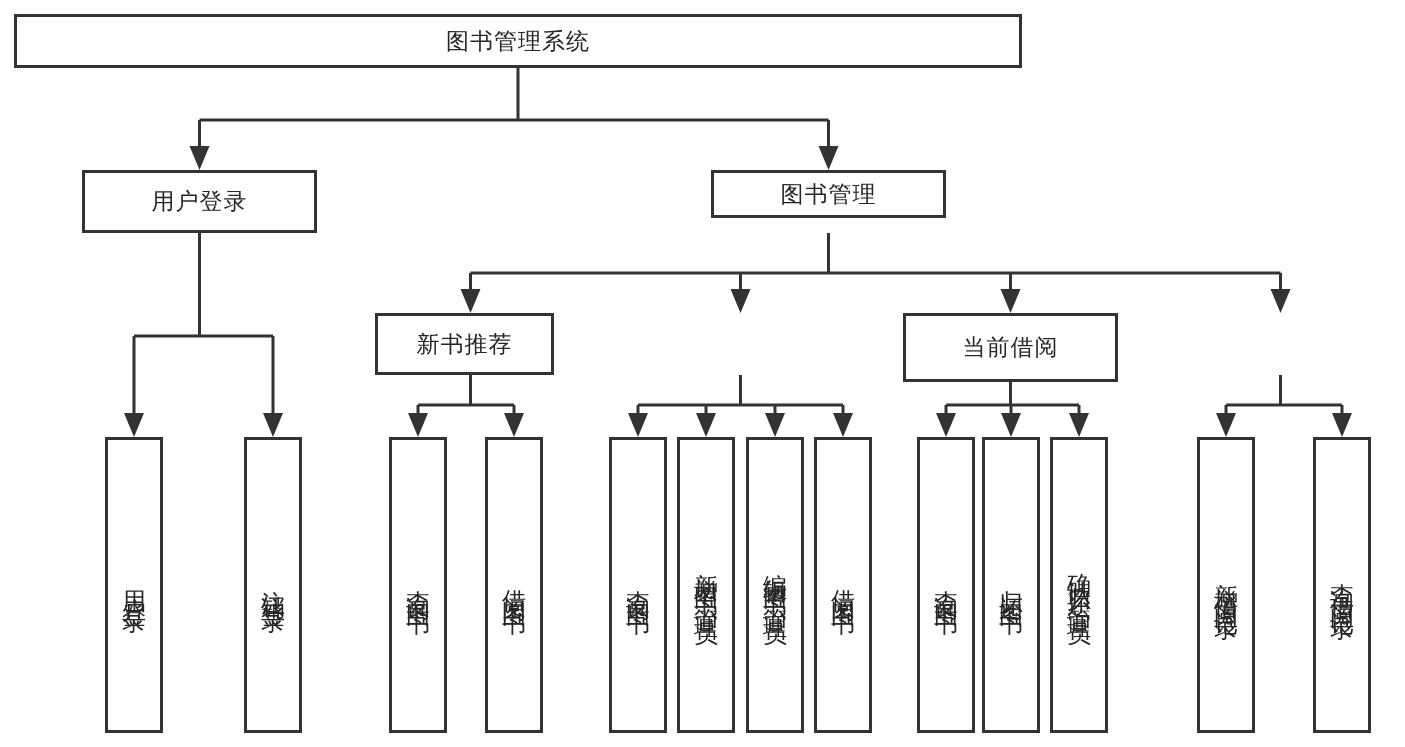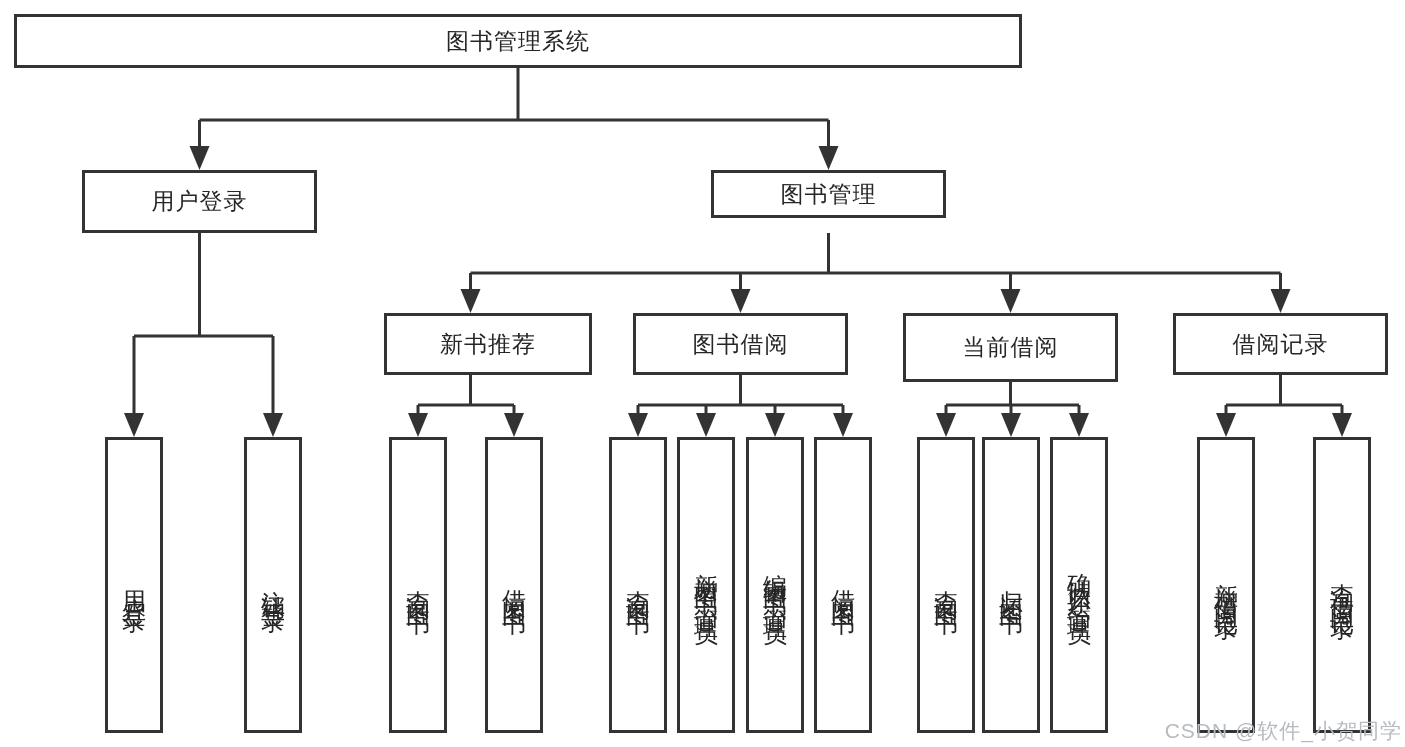--- a/index.html
+++ b/index.html
@@ -73,31 +73,25 @@
     <span>图书管理系统</span>
   </div>
 
   <div class="box hbox" style="left:82px;top:170px;width:235px;height:63px">
     <span>用户登录</span>
   </div>
   <div class="box hbox" style="left:711px;top:170px;width:235px;height:48px">
     <span>图书管理</span>
   </div>
 
-  <div class="box hbox" style="left:384px;top:313px;width:208px;height:62px">
+  <div class="box hbox" style="left:375px;top:313px;width:179px;height:62px">
     <span>新书推荐</span>
-  </div>
-  <div class="box hbox" style="left:633px;top:313px;width:215px;height:62px">
-    <span>图书借阅</span>
   </div>
   <div class="box hbox" style="left:903px;top:313px;width:215px;height:69px">
     <span>当前借阅</span>
-  </div>
-  <div class="box hbox" style="left:1173px;top:313px;width:215px;height:62px">
-    <span>借阅记录</span>
   </div>
 
   <div class="box leaf" style="left:105px;top:437px;width:58px;height:296px">
     <span class="vtext">用户登录</span>
   </div>
   <div class="box leaf" style="left:244px;top:437px;width:58px;height:296px">
     <span class="vtext">注销登录</span>
   </div>
 
   <div class="box leaf" style="left:389px;top:437px;width:58px;height:296px">
@@ -130,15 +124,14 @@
     <span class="vtext">确认归还（管理员）</span>
   </div>
 
   <div class="box leaf" style="left:1197px;top:437px;width:58px;height:296px">
     <span class="vtext">新增借阅记录</span>
   </div>
   <div class="box leaf" style="left:1313px;top:437px;width:58px;height:296px">
     <span class="vtext">查询借阅记录</span>
   </div>
 
-  <div class="watermark">CSDN @软件_小贺同学</div>
 
 </div>
 
 </body></html>

